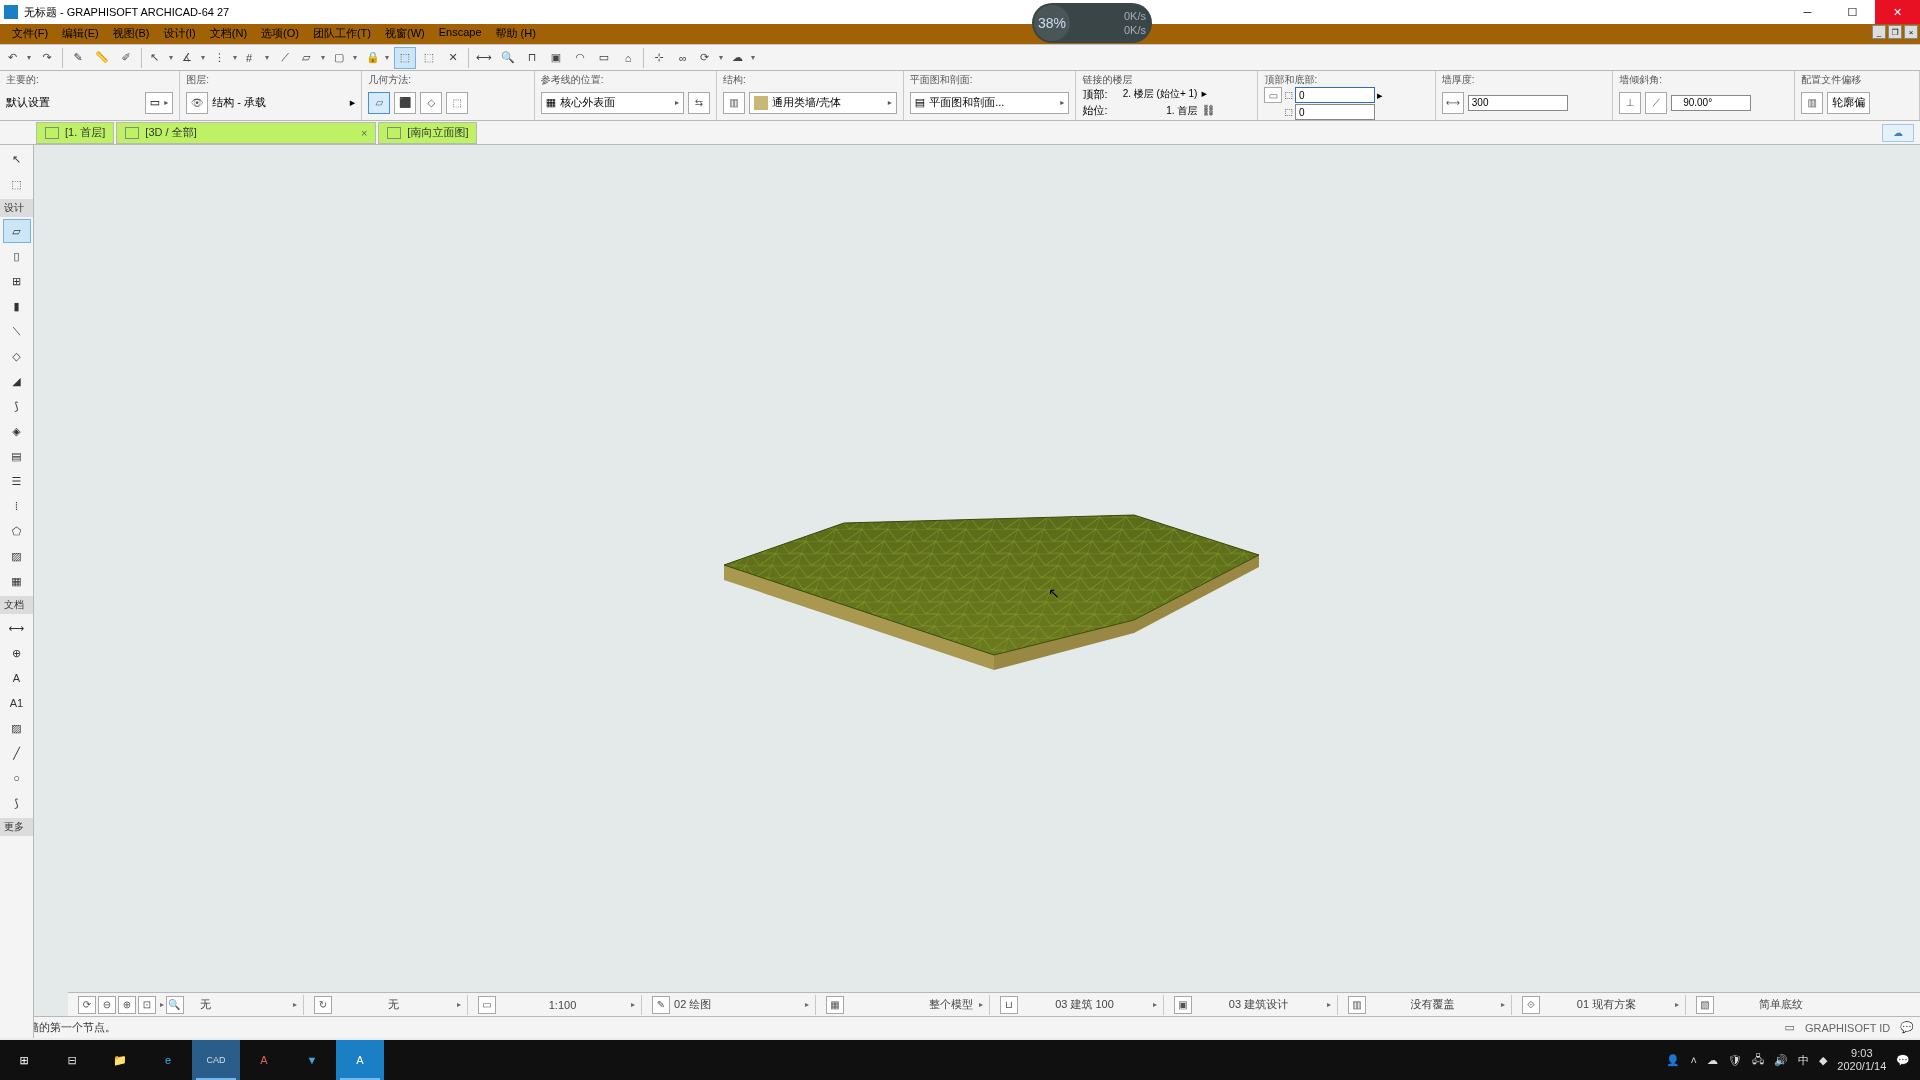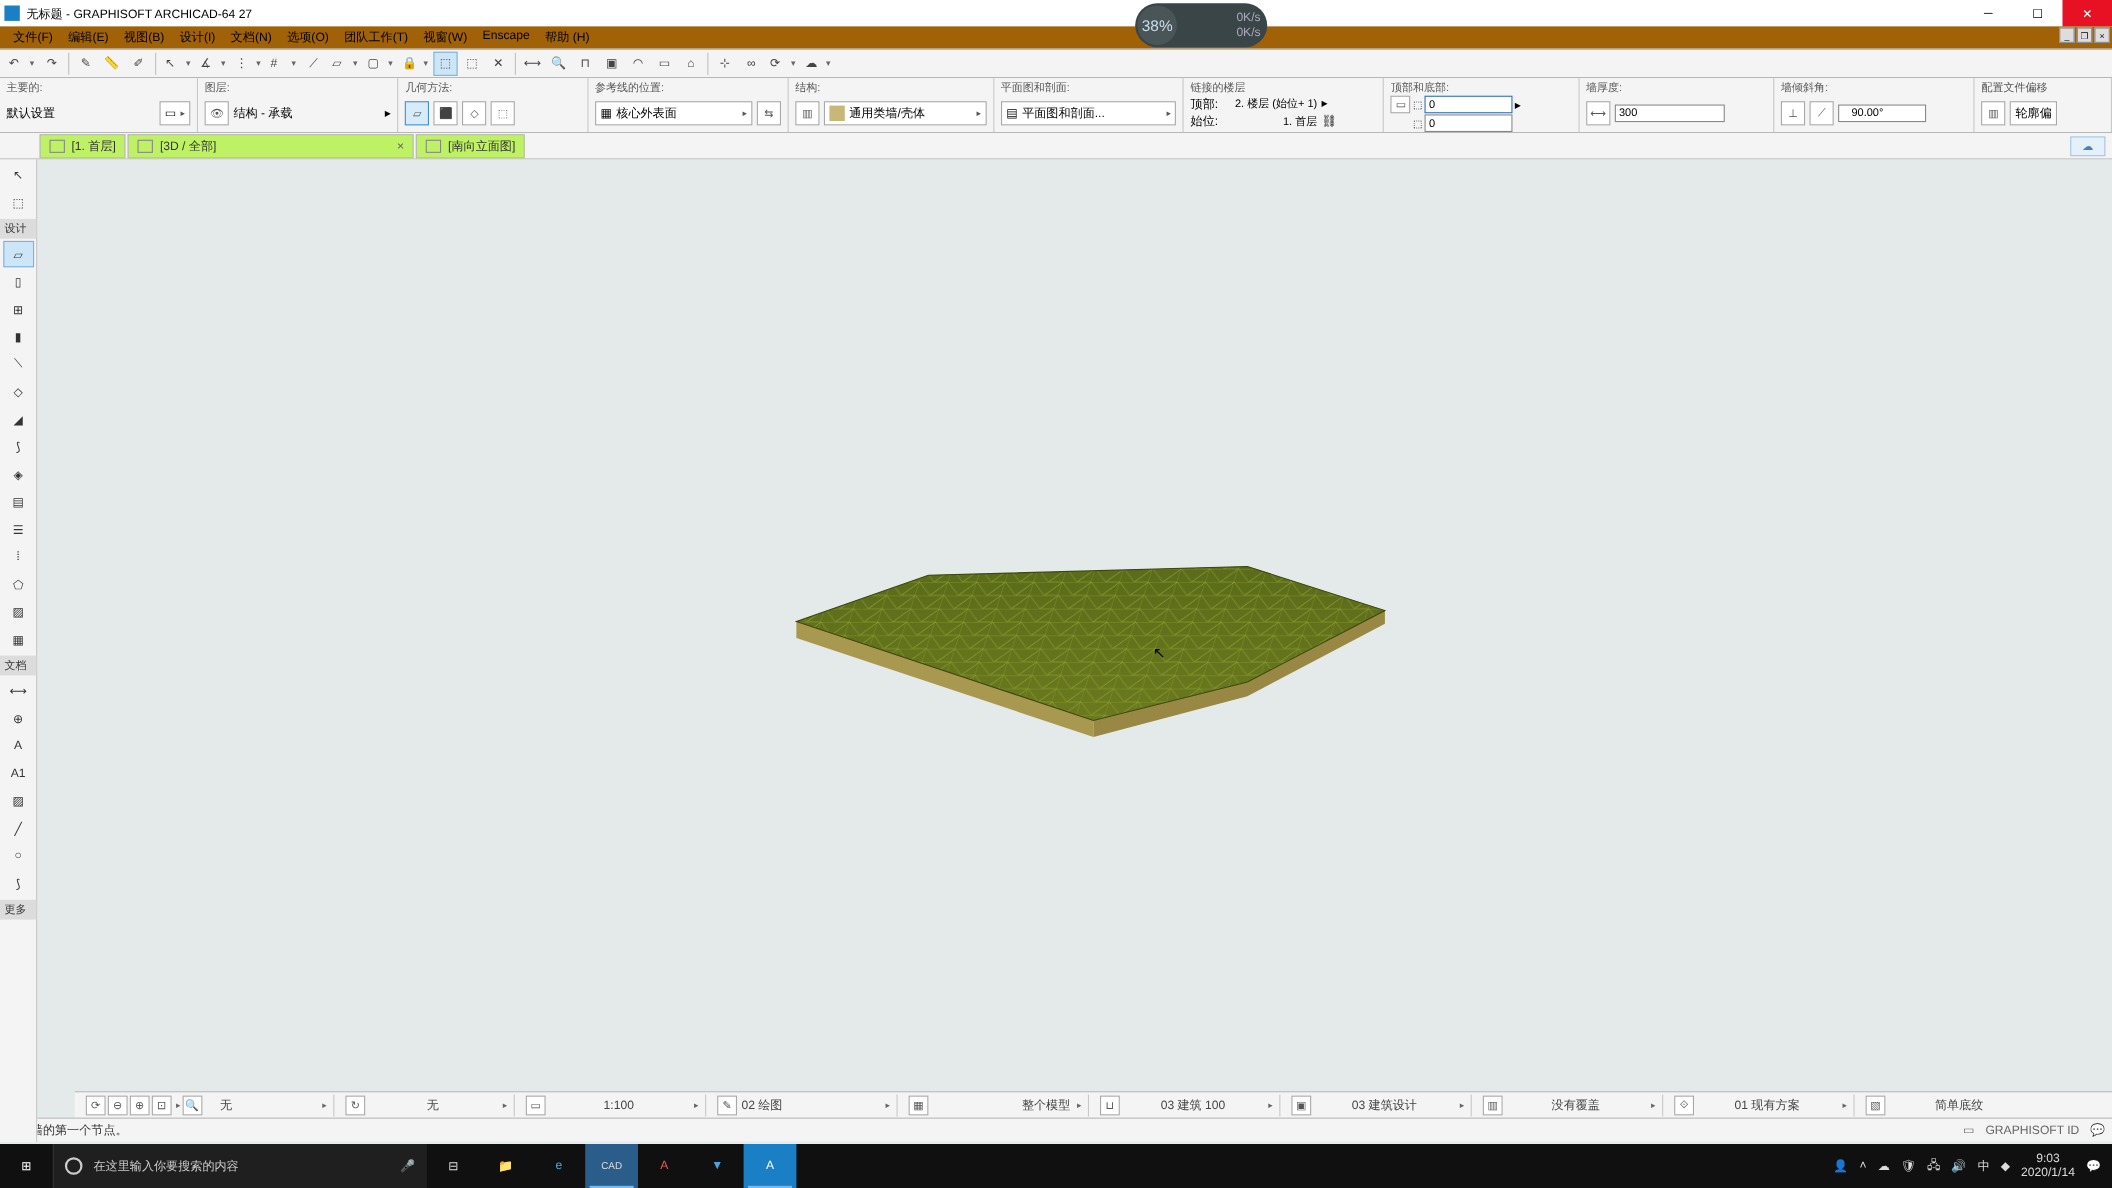--- a/index.html
+++ b/index.html
@@ -392,25 +392,20 @@
         <span>▭</span>
         <span>GRAPHISOFT ID</span>
         <span>💬</span>
       </div>
     </div>
   </div>
 </div>
 
 <div class="taskbar">
   <div class="start">⊞</div>
-  <div class="search">
-    <div class="circ"></div>
-    <span>在这里输入你要搜索的内容</span>
-    <span class="mic">🎤</span>
-  </div>
   <div class="taskbtn">⊟</div>
   <div class="taskbtn">📁</div>
   <div class="taskbtn" style="color:#3bb1e8">e</div>
   <div class="taskbtn active" style="background:#2a5d8a;font-size:9px">CAD</div>
   <div class="taskbtn" style="color:#e06050">A</div>
   <div class="taskbtn" style="color:#4aa0e0">▼</div>
   <div class="taskbtn active" style="background:#1a7fc4;color:#fff">A</div>
   <div class="tray">
     <span>👤</span>
     <span>˄</span>

